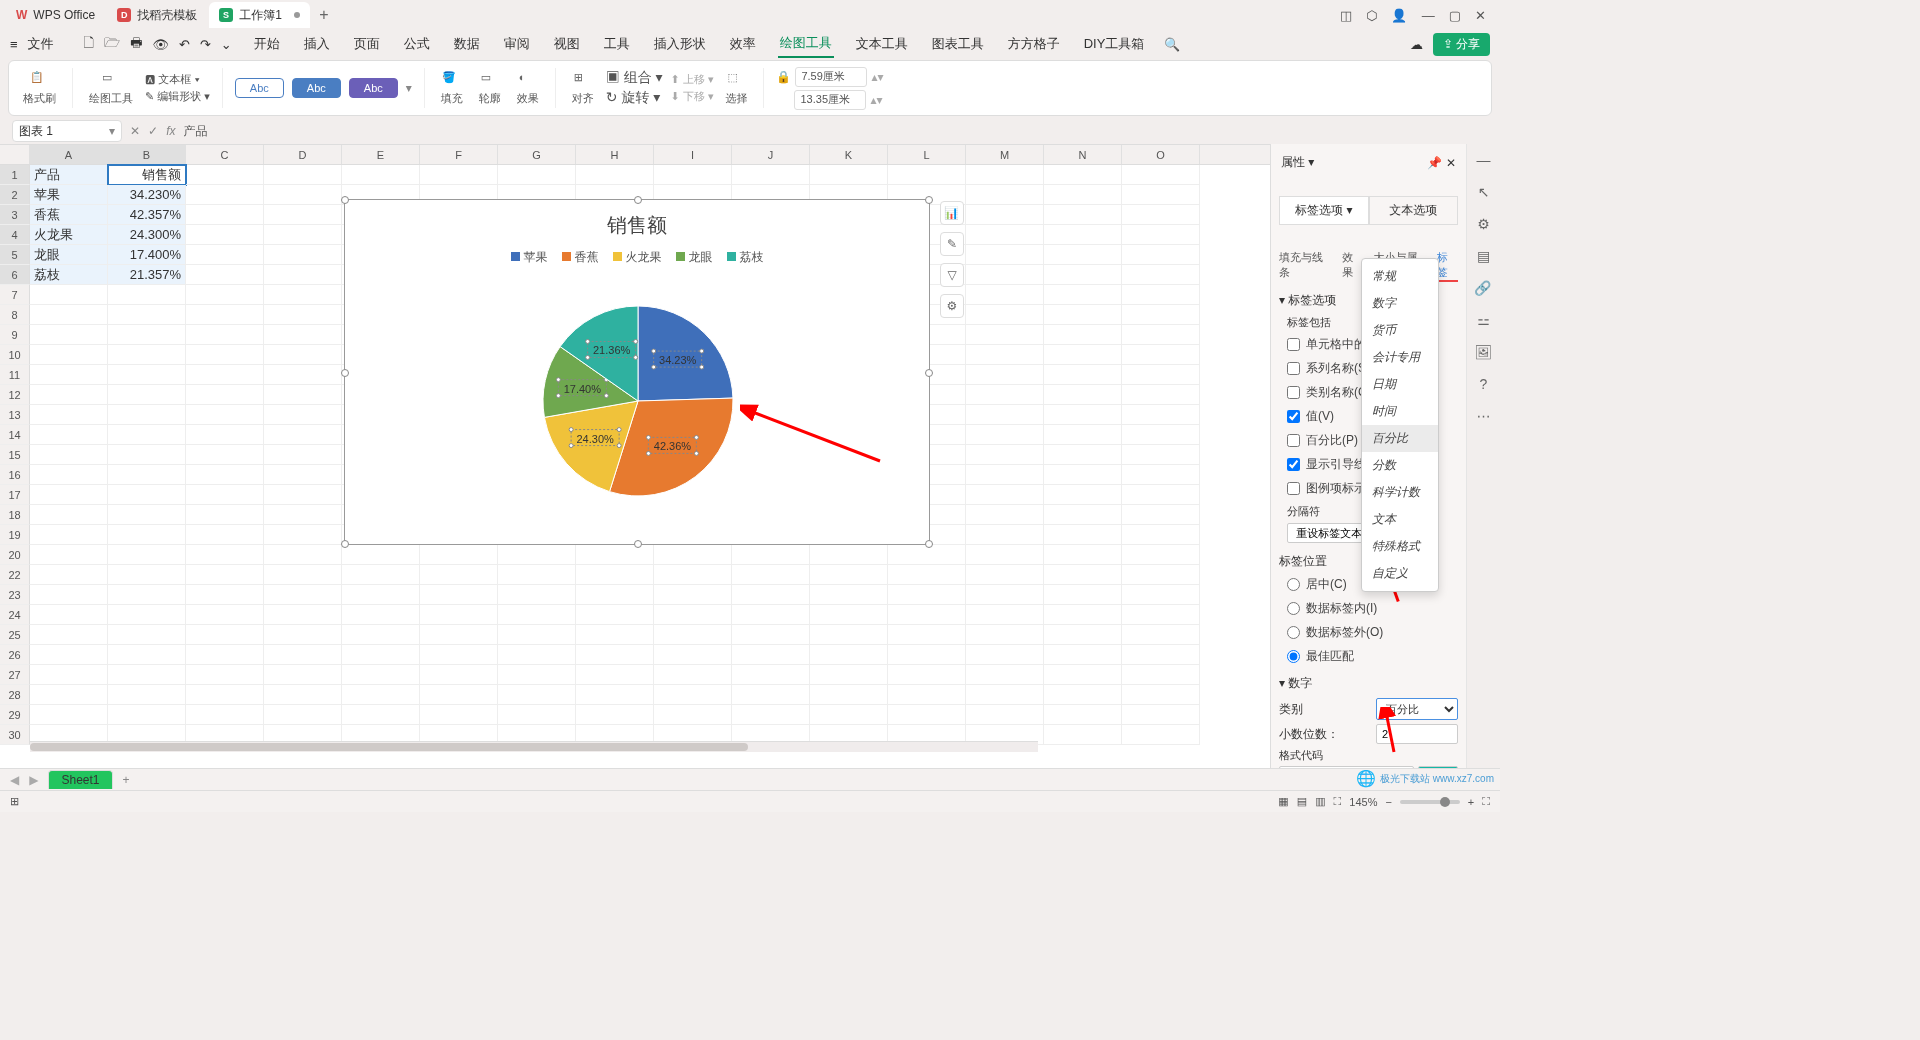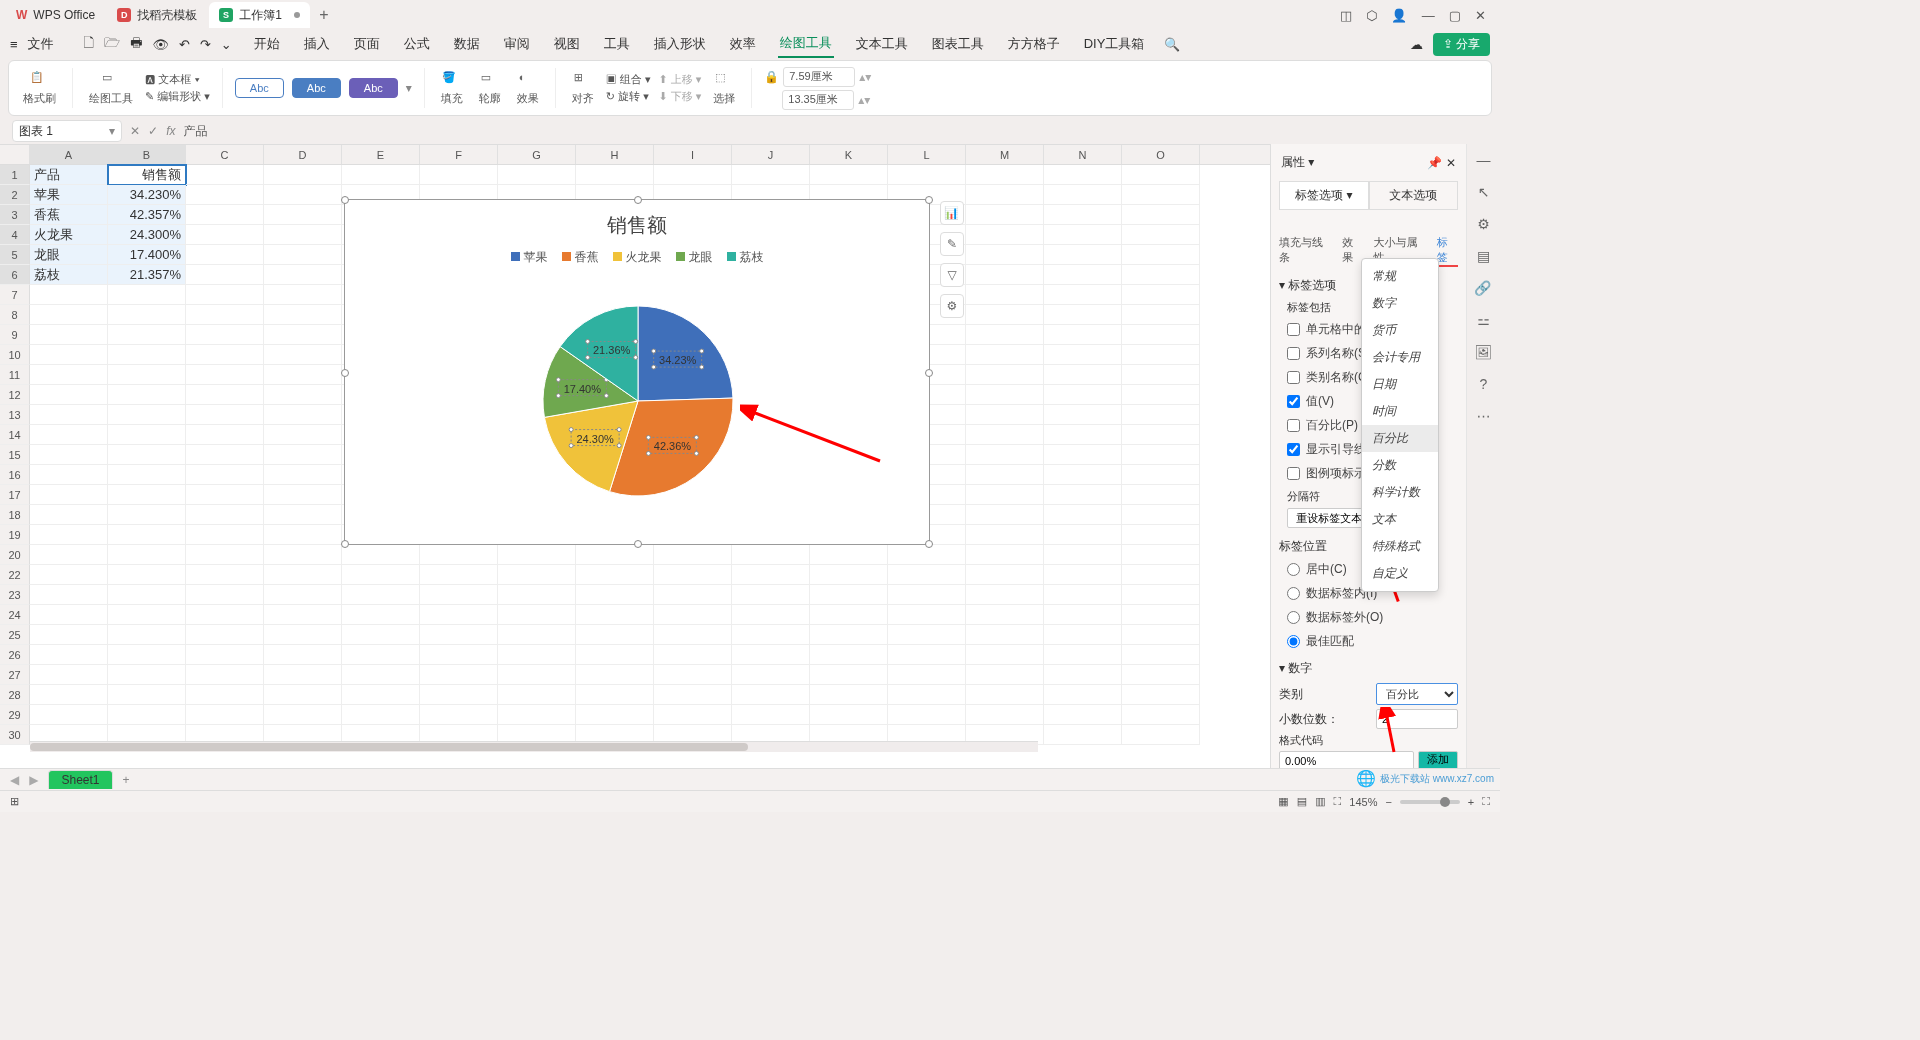--- a/index.html
+++ b/index.html
@@ -63,21 +63,21 @@
   .chart-title { text-align: center; font-size: 20px; color: #444; margin-top: 12px; }
   .chart-legend { display: flex; justify-content: center; gap: 14px; margin-top: 10px; font-size: 12px; color: #555; }
   .leg-sq { display: inline-block; width: 9px; height: 9px; margin-right: 4px; }
   .floating-toolbar { position: absolute; top: 56px; left: 940px; display: flex; flex-direction: column; gap: 7px; }
   .ftb { width: 24px; height: 24px; border: 1px solid #ddd; border-radius: 4px; background: #fff; display: flex; align-items: center; justify-content: center; font-size: 12px; color: #666; }
   .arrow-red { position: absolute; top: 256px; left: 740px; pointer-events: none; }
 
   
   .rpanel { width: 196px; background: #f8f5f4; border-left: 1px solid #ddd; padding: 6px 8px; font-size: 12px; overflow: hidden; height: 640px; }
   .rpanel .phead { display: flex; align-items: center; justify-content: space-between; padding: 4px 2px; font-size: 12px; }
-  .tabs2 { display: flex; margin-top: 6px; }
+  .tabs2 { display: flex; margin-top: 21px; }
   .tabs2 div { flex: 1; text-align: center; padding: 5px; border: 1px solid #ddd; font-size: 12px; }
   .tabs2 .sel { background: #fff; }
   .subtabs { display: flex; gap: 10px; margin-top: 25px; font-size: 11px; color: #555; }
   .subtabs .on { color: #3b84d6; border-bottom: 2px solid #ef4444; }
   .rgroup { margin-top: 10px; }
   .rgroup .gt { font-size: 12px; color: #333; margin-bottom: 6px; }
   .rgroup label { display: flex; align-items: center; gap: 6px; font-size: 12px; margin-bottom: 7px; color: #444; }
   .chk, .rad { width: 13px; height: 13px; }
   .rinput { border: 1px solid #ccc; height: 20px; width: 100%; padding: 0 5px; font-size: 11px; border-radius: 2px; background:#fff; }
   .rsel { border: 1px solid #4a90e2; height: 22px; width: 82px; padding: 0 5px; font-size: 11px; border-radius: 2px; background: #fff; color: #333; }
@@ -200,21 +200,21 @@
     </div>
   <div class="rbtn">
       <span class="ico">◐</span>
       <span>效果</span>
     </div>
   <div class="sep"></div>
   <div class="rbtn">
       <span class="ico">⊞</span>
       <span>对齐</span>
     </div>
-  <div style="display:flex;flex-direction:column;gap:2px;font-size:11px;color:#555">
+  <div style="display:flex;flex-direction:column;gap:2px;font-size:14px;color:#555">
     <span>▣ <span>组合</span> ▾</span>
     <span>↻ <span>旋转</span> ▾</span>
   </div>
   <div style="display:flex;flex-direction:column;gap:2px;font-size:11px;color:#aaa">
     <span>⬆ <span>上移</span> ▾</span>
     <span>⬇ <span>下移</span> ▾</span>
   </div>
   <div class="rbtn">
       <span class="ico">⬚</span>
       <span>选择</span>

